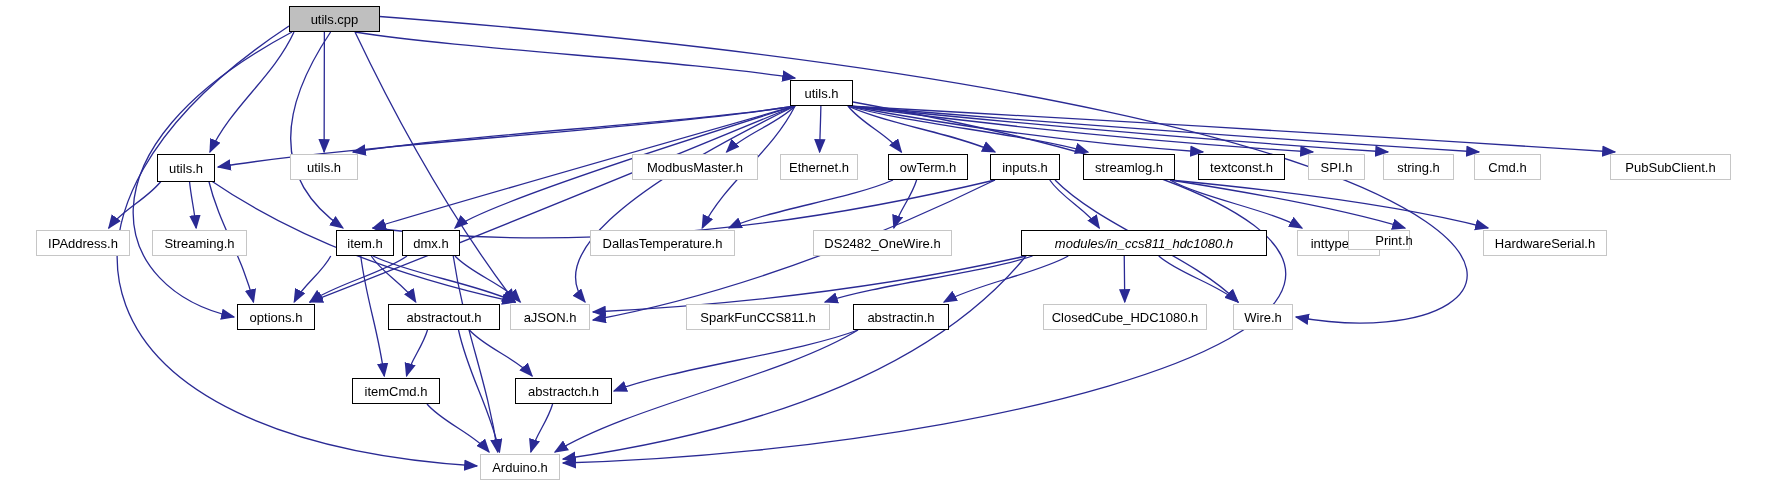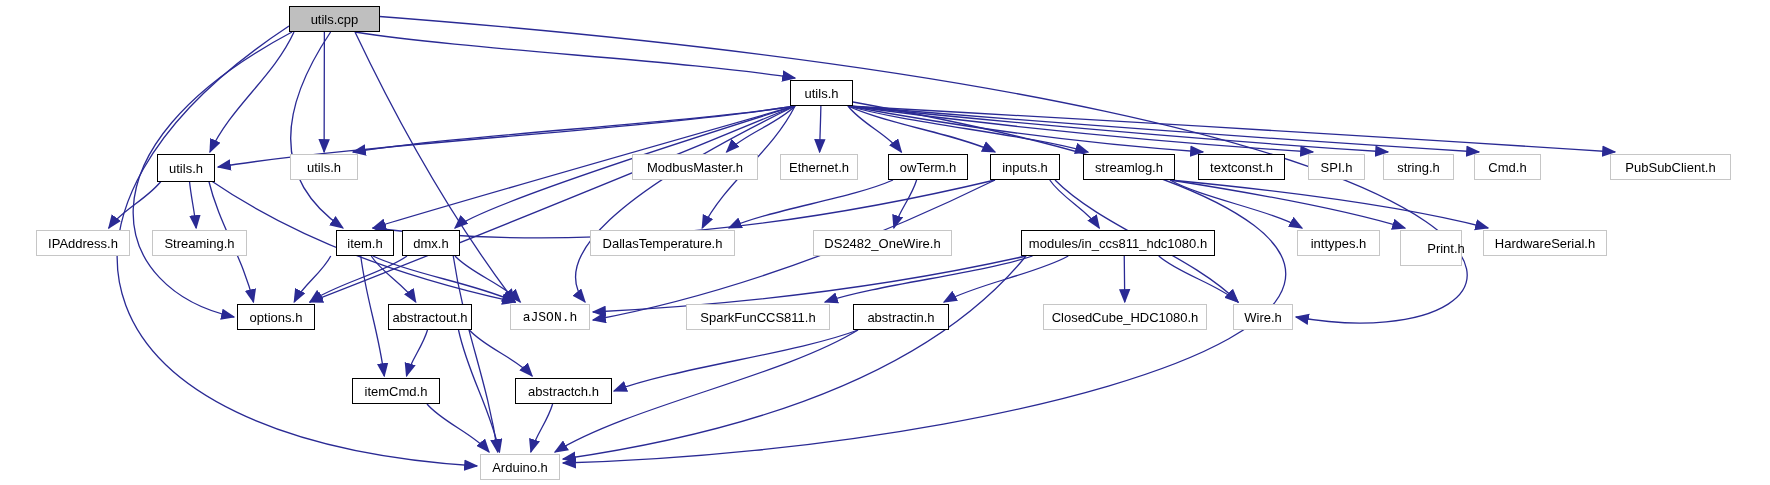--- a/index.html
+++ b/index.html
@@ -110,27 +110,27 @@
       <div class="node ext" style="left: 1308px; top: 154px; width: 57px; height: 26px;">SPI.h</div>
       <div class="node ext" style="left: 1383px; top: 154px; width: 71px; height: 26px;">string.h</div>
       <div class="node ext" style="left: 1474px; top: 154px; width: 67px; height: 26px;">Cmd.h</div>
       <div class="node ext" style="left: 1610px; top: 154px; width: 121px; height: 26px;">PubSubClient.h</div>
       <div class="node ext" style="left: 36px; top: 230px; width: 94px; height: 26px;">IPAddress.h</div>
       <div class="node ext" style="left: 152px; top: 230px; width: 95px; height: 26px;">Streaming.h</div>
       <div class="node doc" style="left: 320px; top: 230px; width: 58px; height: 26px; margin-left: 16px;">item.h</div>
       <div class="node doc" style="left: 402px; top: 230px; width: 58px; height: 26px;">dmx.h</div>
       <div class="node ext" style="left: 590px; top: 230px; width: 145px; height: 26px;">DallasTemperature.h</div>
       <div class="node ext" style="left: 813px; top: 230px; width: 139px; height: 26px;">DS2482_OneWire.h</div>
-      <div class="node doc" style="left: 1021px; top: 230px; width: 194px; height: 26px;">modules/in_ccs811_hdc1080.h</div>
+      <div class="node doc" style="left: 1021px; top: 230px; width: 246px; height: 26px; font-style: italic;">modules/in_ccs811_hdc1080.h</div>
       <div class="node ext" style="left: 1297px; top: 230px; width: 83px; height: 26px;">inttypes.h</div>
-      <div class="node ext" style="left: 1400px; top: 230px; width: 62px; height: 36px; padding-left: 30px;">Print.h</div>
+      <div class="node ext" style="left: 1348px; top: 230px; width: 62px; height: 20px; padding-left: 30px;">Print.h</div>
       <div class="node ext" style="left: 1483px; top: 230px; width: 124px; height: 26px;">HardwareSerial.h</div>
       <div class="node doc" style="left: 237px; top: 304px; width: 78px; height: 26px;">options.h</div>
-      <div class="node doc" style="left: 388px; top: 304px; width: 84px; height: 26px;">abstractout.h</div>
-      <div class="node ext" style="left: 510px; top: 304px; width: 80px; height: 26px; font-family: Liberation Mono, monospace;">aJSON.h</div>
+      <div class="node doc" style="left: 388px; top: 304px; width: 112px; height: 26px;">abstractout.h</div>
+      <div class="node ext" style="left: 510px; top: 304px; width: 80px; height: 26px;">aJSON.h</div>
       <div class="node ext" style="left: 686px; top: 304px; width: 144px; height: 26px;">SparkFunCCS811.h</div>
       <div class="node doc" style="left: 853px; top: 304px; width: 96px; height: 26px;">abstractin.h</div>
       <div class="node ext" style="left: 1043px; top: 304px; width: 164px; height: 26px;">ClosedCube_HDC1080.h</div>
       <div class="node ext" style="left: 1233px; top: 304px; width: 60px; height: 26px;">Wire.h</div>
       <div class="node doc" style="left: 352px; top: 378px; width: 88px; height: 26px;">itemCmd.h</div>
       <div class="node doc" style="left: 515px; top: 378px; width: 97px; height: 26px;">abstractch.h</div>
       <div class="node ext" style="left: 480px; top: 454px; width: 80px; height: 26px;">Arduino.h</div>
     </div>
 </div>
 

